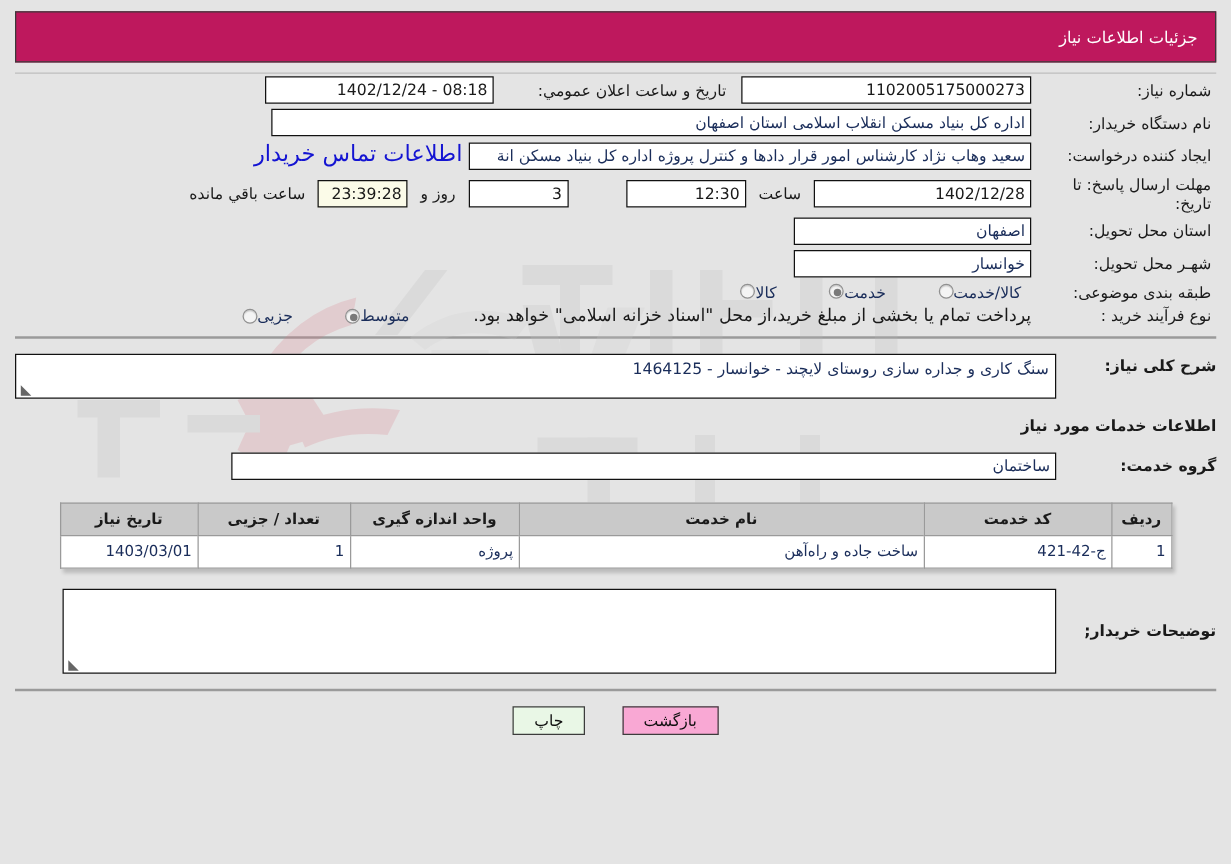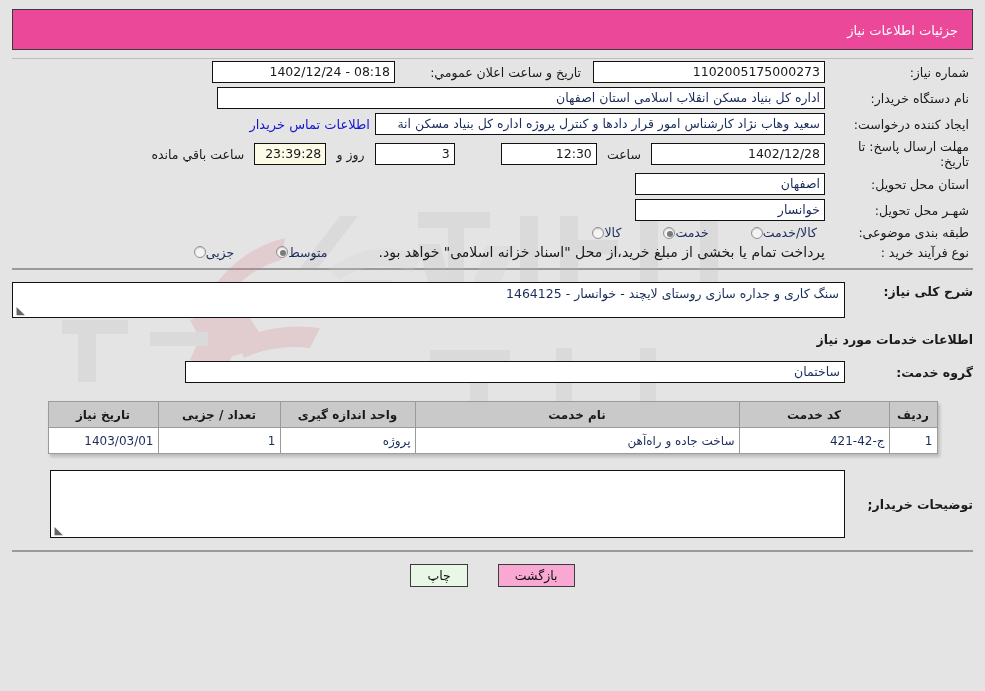--- a/index.html
+++ b/index.html
@@ -24,21 +24,21 @@
     left: 0; top: 150px;
     width: 985px; height: 260px;
     pointer-events: none;
     z-index: 0;
     opacity: 1;
   }
 
   
   .header-wrap { padding: 9px 12px 0 12px; }
   .header-bar {
-    background: #ec4899;
+    background: #be185d;
     border: 1px solid #3a3a3a;
     height: 41px;
     line-height: 41px;
     color: #ffffff;
     font-size: 13px;
     padding: 0 14px;
     text-align: right;
     position: relative;
     z-index: 2;
   }
@@ -82,21 +82,21 @@
     white-space: nowrap;
     text-overflow: clip;
   }
   .fld.center { text-align: right; }
   .fld.right  { text-align: right; }
   .fld.num { color: #1a1a1a; font-family: "DejaVu Sans", sans-serif; }
   .fld.cream { background: #fbfbe8; }
 
   .linktext {
     color: #1414d2;
-    font-size: 13px;
+    font-size: 18px;
     text-decoration: none;
     white-space: nowrap;
     cursor: pointer;
   }
   .inline-lbl {
     font-size: 12.5px;
     color: #1a1a1a;
     white-space: nowrap;
     padding: 0 5px;
   }

